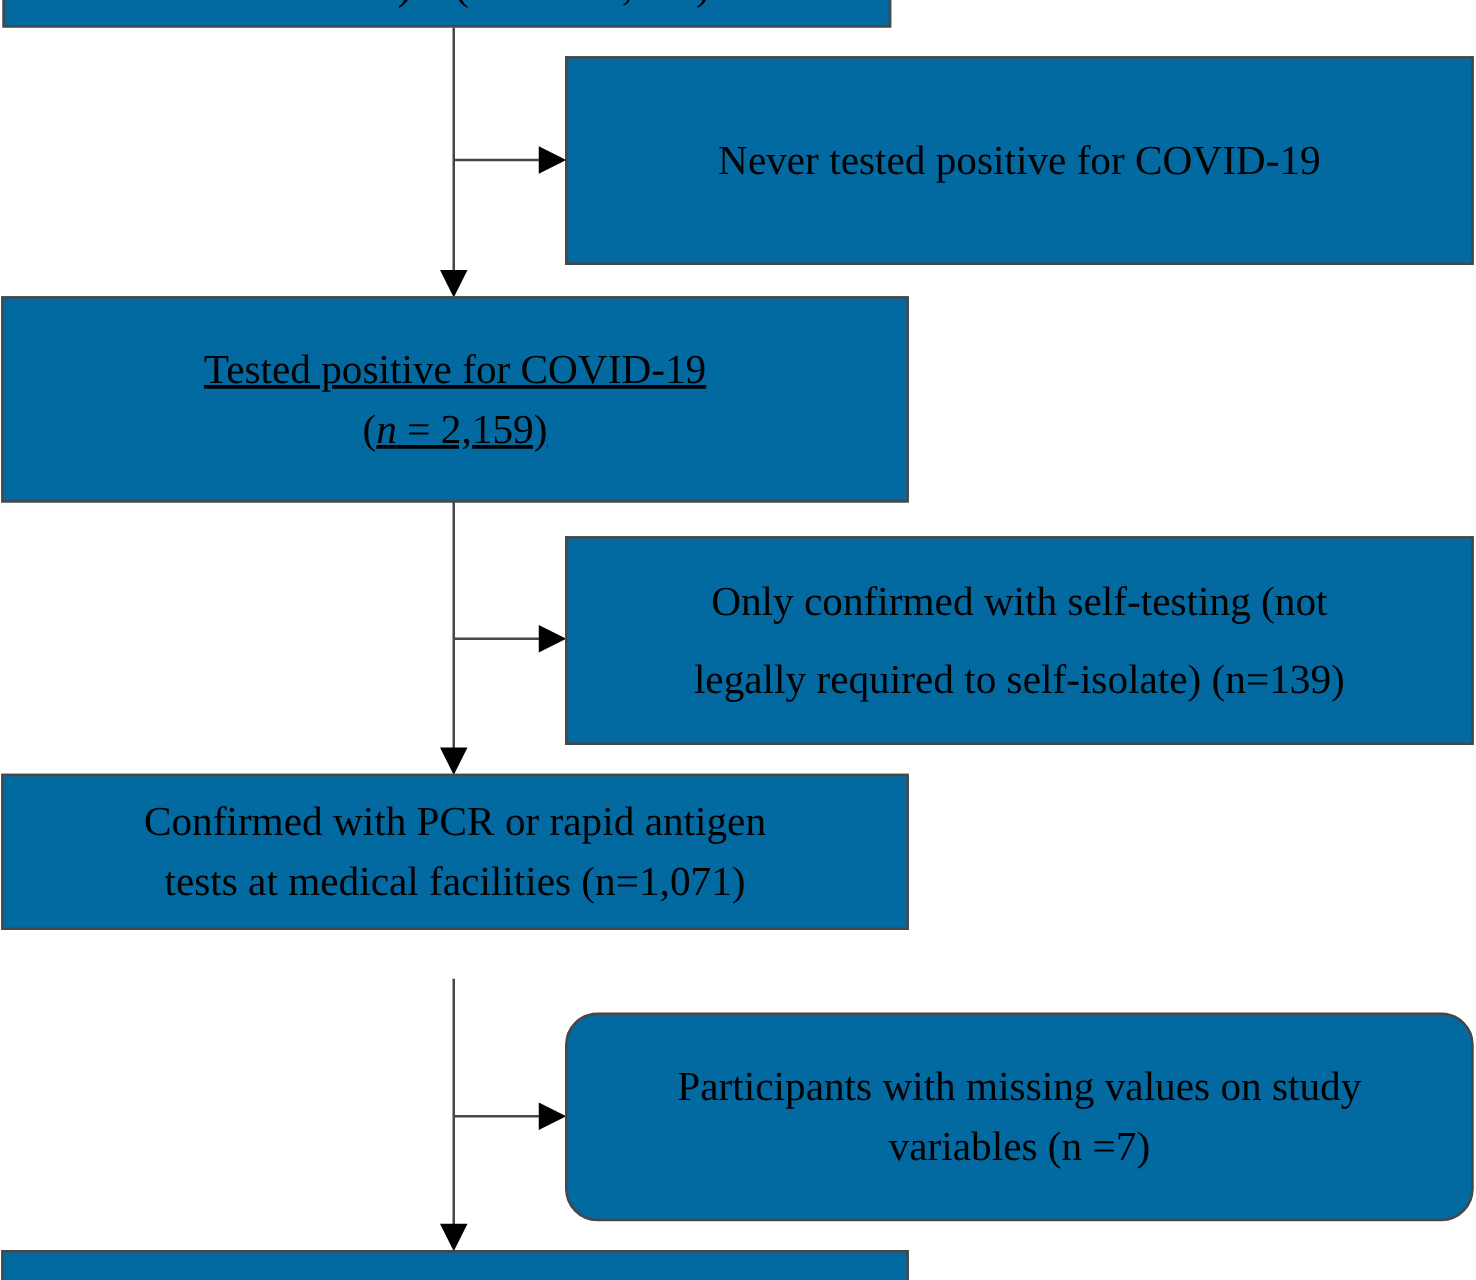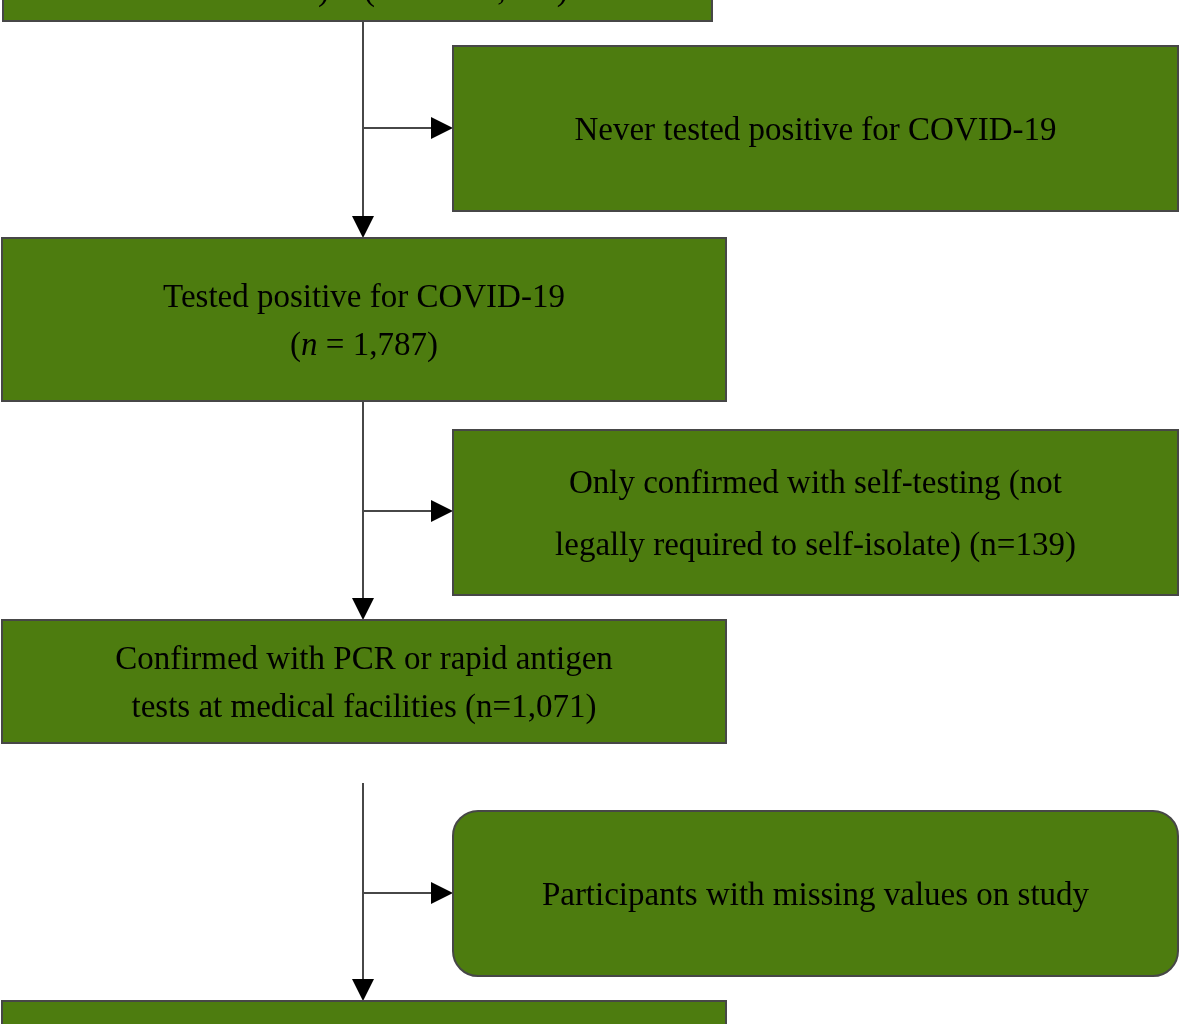--- a/index.html
+++ b/index.html
@@ -9,36 +9,36 @@
     width: 1181px;
     height: 1024px;
     background: #ffffff;
     overflow: hidden;
     font-family: "Liberation Serif", "DejaVu Serif", serif;
     color: #000000;
   }
 
   .box {
     position: absolute;
-    background: #4d7c0f;
+    background: #0369a1;
     border: 2px solid #474747;
     box-sizing: border-box;
     display: flex;
     flex-direction: column;
     justify-content: center;
     align-items: center;
     text-align: center;
     font-size: 33px;
     line-height: 48px;
   }
 
   
   #b-top    { left: 2px;   top: -122px; width: 711px; height: 144px; }
   #b-r1     { left: 452px; top: 45px;   width: 727px; height: 167px; }
-  #b-l2     { left: 1px;   top: 237px;  width: 726px; height: 165px; }
+  #b-l2     { left: 1px;   top: 237px;  width: 726px; height: 165px; text-decoration: underline; }
   #b-r2     { left: 452px; top: 429px;  width: 727px; height: 167px; gap: 14px; }
   #b-l3     { left: 1px;   top: 619px;  width: 726px; height: 125px; }
   #b-r3     { left: 452px; top: 810px;  width: 727px; height: 167px; border-radius: 26px; }
   #b-bottom { left: 1px;   top: 1000px; width: 726px; height: 120px; }
 
   .clipped-text {
     position: absolute;
     left: 318px;
     top: -30px;
     font-size: 34px;
@@ -91,21 +91,21 @@
   <div class="arrow-down a1"></div>
   <div class="hline h1"></div>
   <div class="arrow-right ar1"></div>
 
   <div class="box" id="b-r1">
     <div class="bl">Never tested positive for COVID-19</div>
   </div>
 
   <div class="box" id="b-l2">
     <div class="bl">Tested positive for COVID-19</div>
-    <div class="bl"><span>(</span><i>n</i><span> = 1,787)</span></div>
+    <div class="bl"><span>(</span><i>n</i><span> = 2,159)</span></div>
   </div>
 
   <div class="vline v2"></div>
   <div class="arrow-down a2"></div>
   <div class="hline h2"></div>
   <div class="arrow-right ar2"></div>
 
   <div class="box" id="b-r2">
     <div class="bl">Only confirmed with self-testing (not</div>
     <div class="bl">legally required to self-isolate) (n=139)</div>
@@ -116,19 +116,20 @@
     <div class="bl">tests at medical facilities (n=1,071)</div>
   </div>
 
   <div class="vline v3"></div>
   <div class="arrow-down a3"></div>
   <div class="hline h3"></div>
   <div class="arrow-right ar3"></div>
 
   <div class="box" id="b-r3">
     <div class="bl">Participants with missing values on study</div>
+    <div class="bl">variables (n =7)</div>
   </div>
 
   <div class="box" id="b-bottom">
     <div class="bl"></div>
   </div>
 
 </div>
 
 </body></html>

